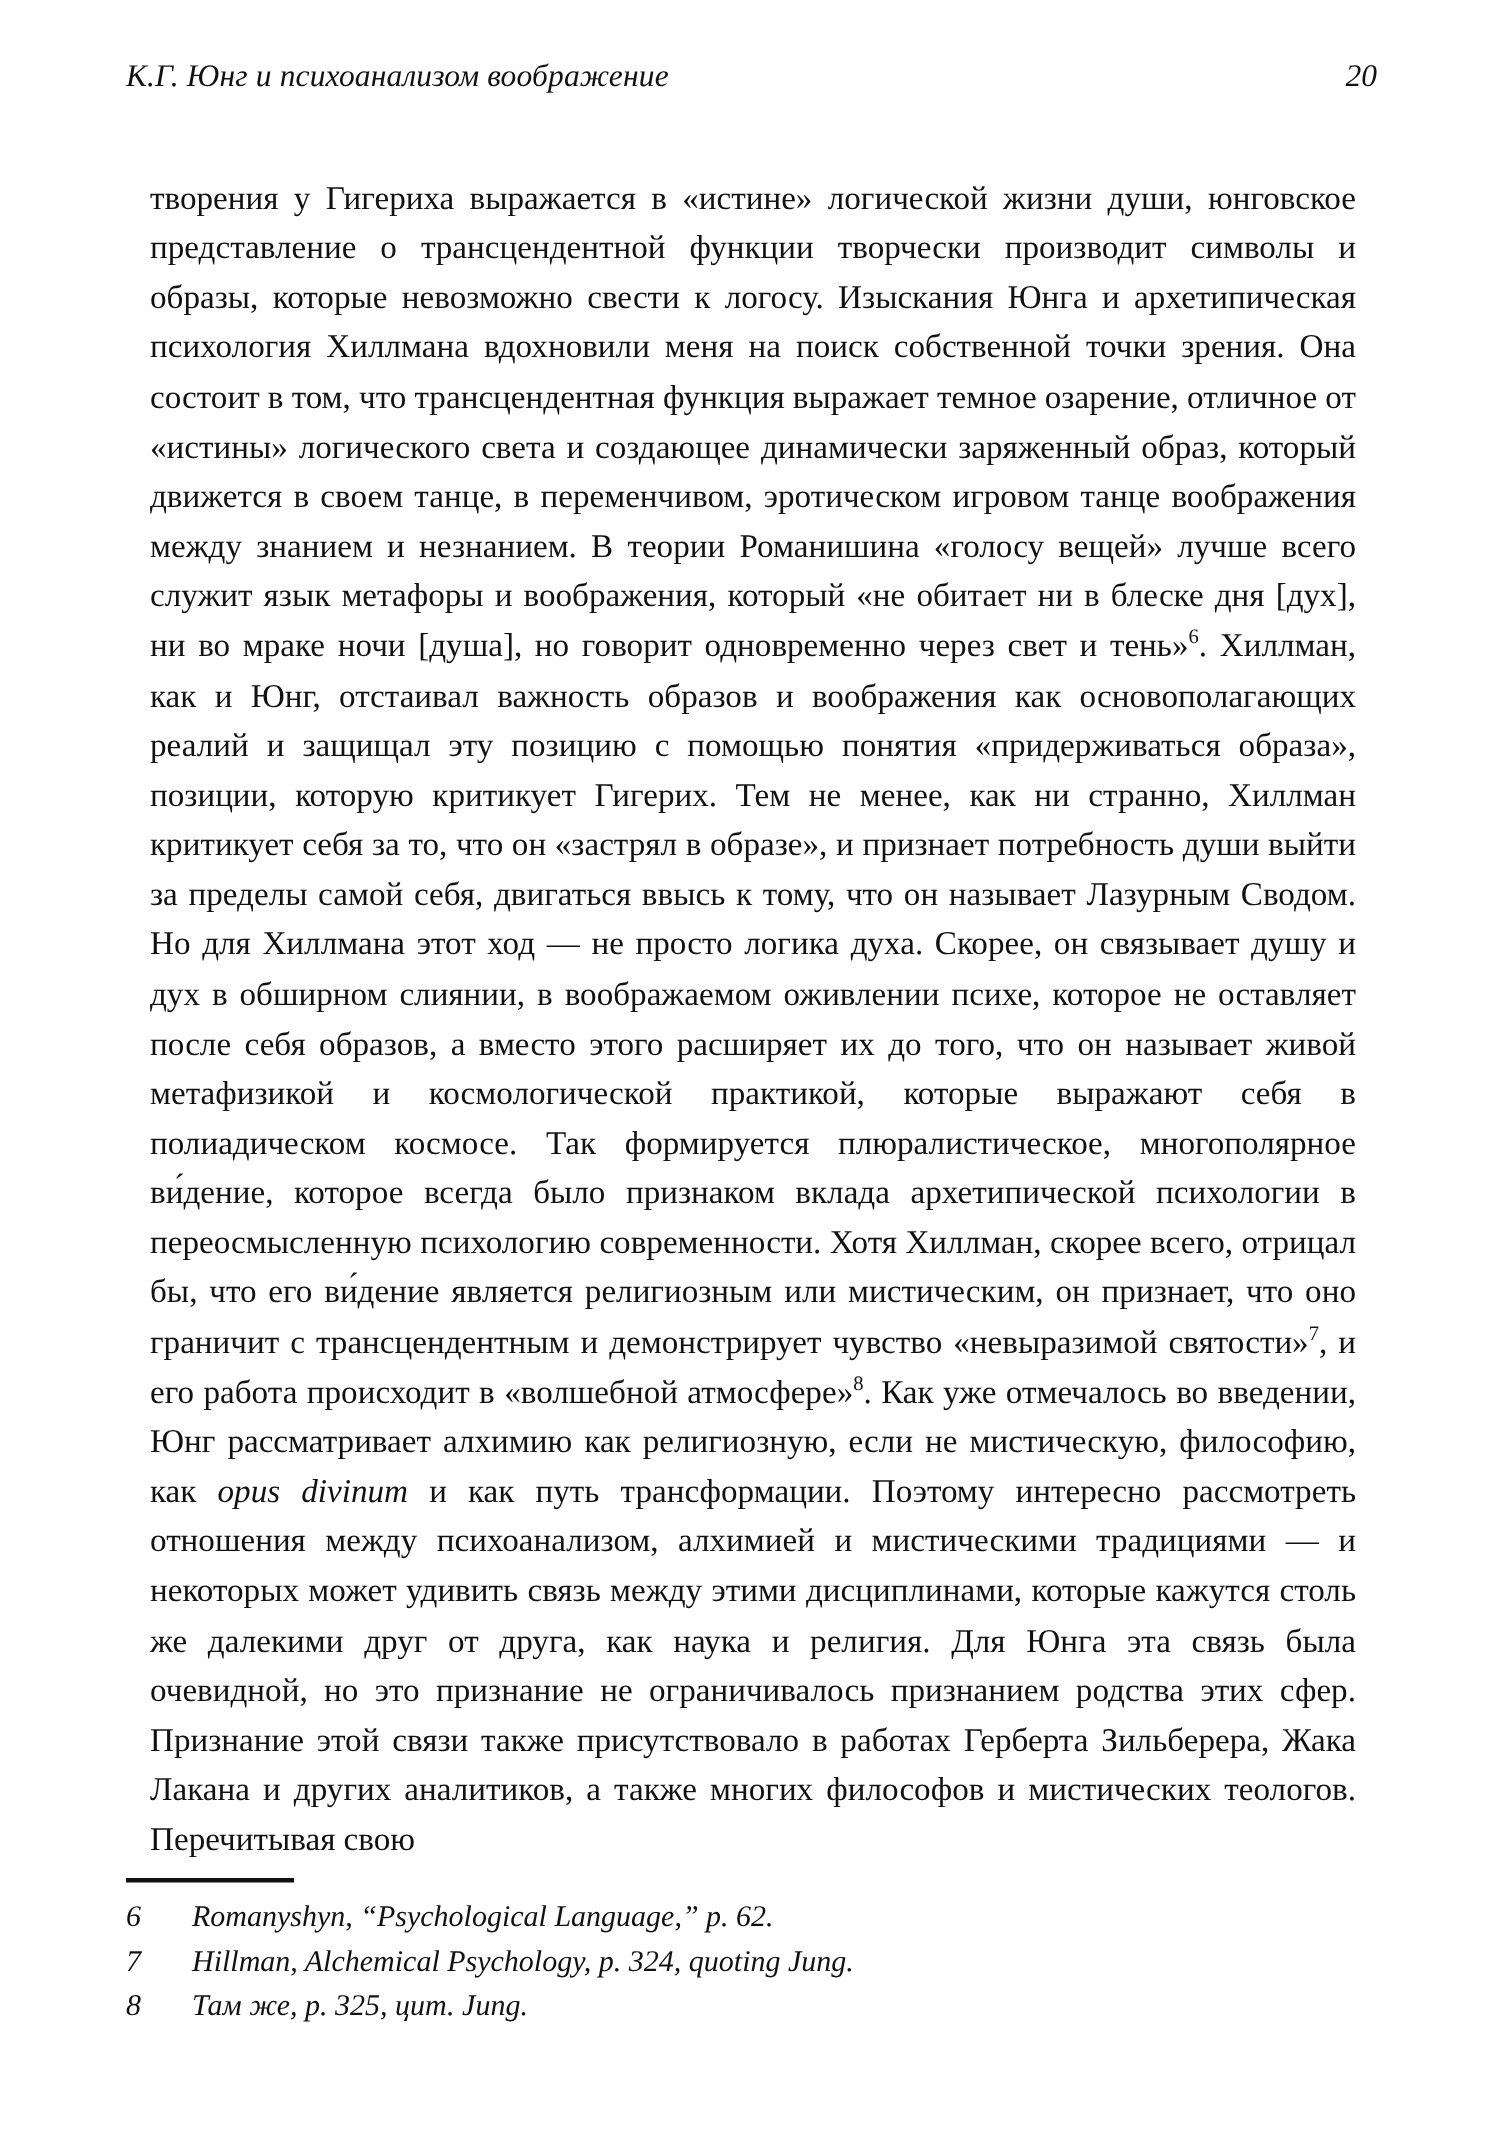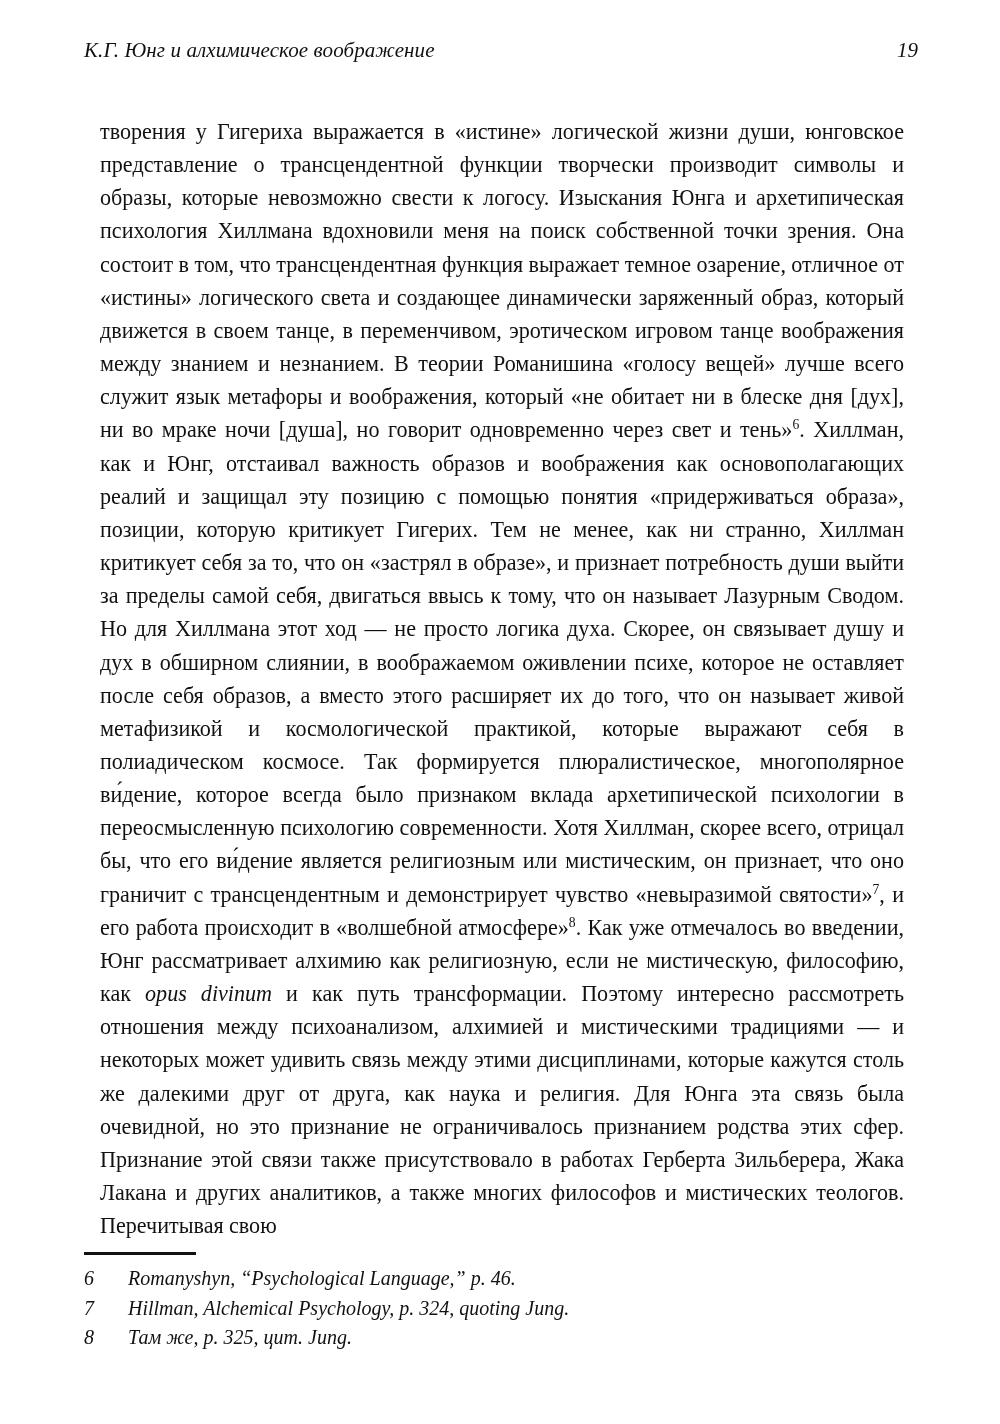--- a/index.html
+++ b/index.html
@@ -105,34 +105,34 @@
     flex: 1 1 auto;
     font-style: italic;
   }
 </style>
 </head>
 <body>
 
 <div class="page">
 
   <div class="running-head">
-    <span class="running-head-title">К.Г. Юнг и алхимическое воображение</span>
-    <span class="running-head-folio">19</span>
+    <span class="running-head-title">К.Г. Юнг и психоанализом воображение</span>
+    <span class="running-head-folio">20</span>
   </div>
 
   <div class="body-block">
     <p class="body-paragraph"><span>творения у Гигериха выражается в «истине» логической жизни души, юнговское представление о трансцендентной функции творчески производит символы и образы, которые невозможно свести к логосу. Изыскания Юнга и архетипическая психология Хиллмана вдохновили меня на поиск собственной точки зрения. Она состоит в том, что трансцендентная функция выражает темное озарение, отличное от «истины» логического света и создающее динамически заряженный образ, который движется в своем танце, в переменчивом, эротическом игровом танце воображения между знанием и незнанием. В теории Романишина «голосу вещей» лучше всего служит язык метафоры и воображения, который «не обитает ни в блеске дня [дух], ни во мраке ночи [душа], но говорит одновременно через свет и тень»</span><sup class="fn-ref">6</sup><span>. Хиллман, как и Юнг, отстаивал важность образов и воображения как основополагающих реалий и защищал эту позицию с помощью понятия «придерживаться образа», позиции, которую критикует Гигерих. Тем не менее, как ни странно, Хиллман критикует себя за то, что он «застрял в образе», и признает потребность души выйти за пределы самой себя, двигаться ввысь к тому, что он называет Лазурным Сводом. Но для Хиллмана этот ход — не просто логика духа. Скорее, он связывает душу и дух в обширном слиянии, в воображаемом оживлении психе, которое не оставляет после себя образов, а вместо этого расширяет их до того, что он называет живой метафизикой и космологической практикой, которые выражают себя в полиадическом космосе. Так формируется плюралистическое, многополярное ви́дение, которое всегда было признаком вклада архетипической психологии в переосмысленную психологию современности. Хотя Хиллман, скорее всего, отрицал бы, что его ви́дение является религиозным или мистическим, он признает, что оно граничит с трансцендентным и демонстрирует чувство «невыразимой святости»</span><sup class="fn-ref">7</sup><span>, и его работа происходит в «волшебной атмосфере»</span><sup class="fn-ref">8</sup><span>. Как уже отмечалось во введении, Юнг рассматривает алхимию как религиозную, если не мистическую, философию, как </span><span class="ital">opus divinum</span><span> и как путь трансформации. Поэтому интересно рассмотреть отношения между психоанализом, алхимией и мистическими традициями — и некоторых может удивить связь между этими дисциплинами, которые кажутся столь же далекими друг от друга, как наука и религия. Для Юнга эта связь была очевидной, но это признание не ограничивалось признанием родства этих сфер. Признание этой связи также присутствовало в работах Герберта Зильберера, Жака Лакана и других аналитиков, а также многих философов и мистических теологов. Перечитывая свою</span></p>
   </div>
 
   <div class="footnotes">
     <div class="footnote-rule"></div>
     <ul class="footnote-list">
       <li class="footnote-item">
         <span class="footnote-marker">6</span>
-        <span class="footnote-text">Romanyshyn, “Psychological Language,” p. 46.</span>
+        <span class="footnote-text">Romanyshyn, “Psychological Language,” p. 62.</span>
       </li>
       <li class="footnote-item">
         <span class="footnote-marker">7</span>
         <span class="footnote-text">Hillman, Alchemical Psychology, p. 324, quoting Jung.</span>
       </li>
       <li class="footnote-item">
         <span class="footnote-marker">8</span>
         <span class="footnote-text">Там же, p. 325, цит. Jung.</span>
       </li>
     </ul>

